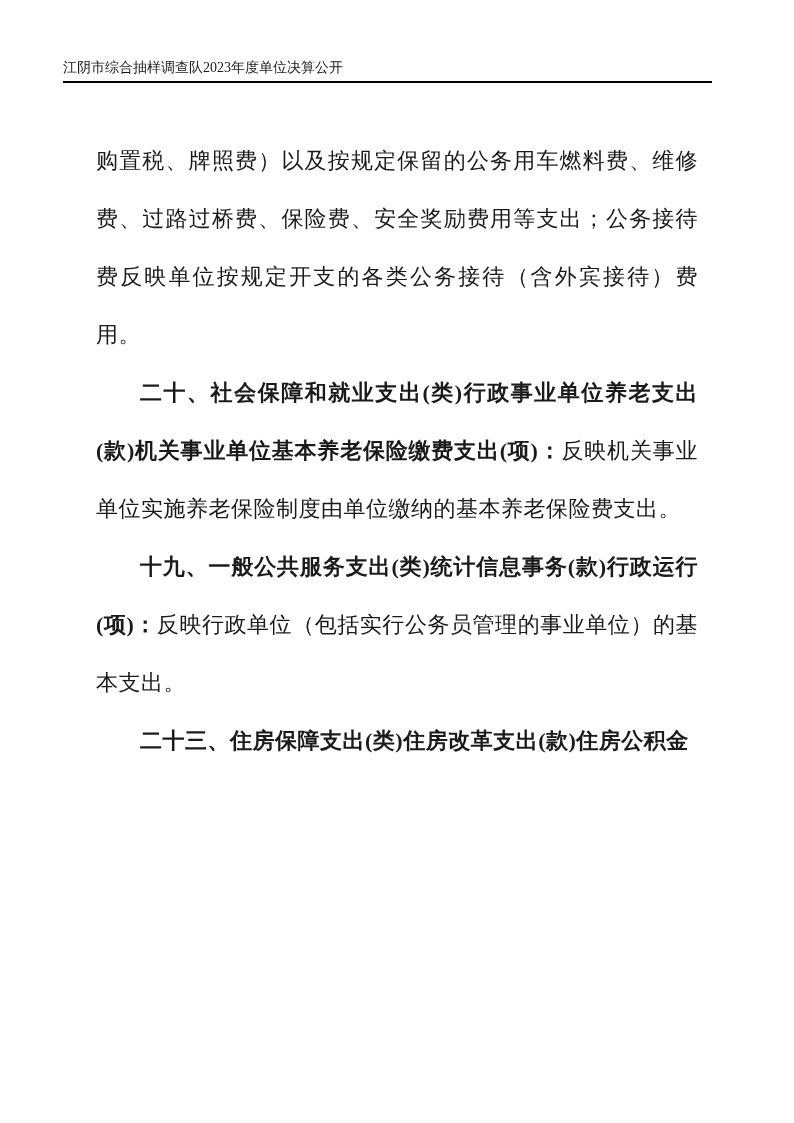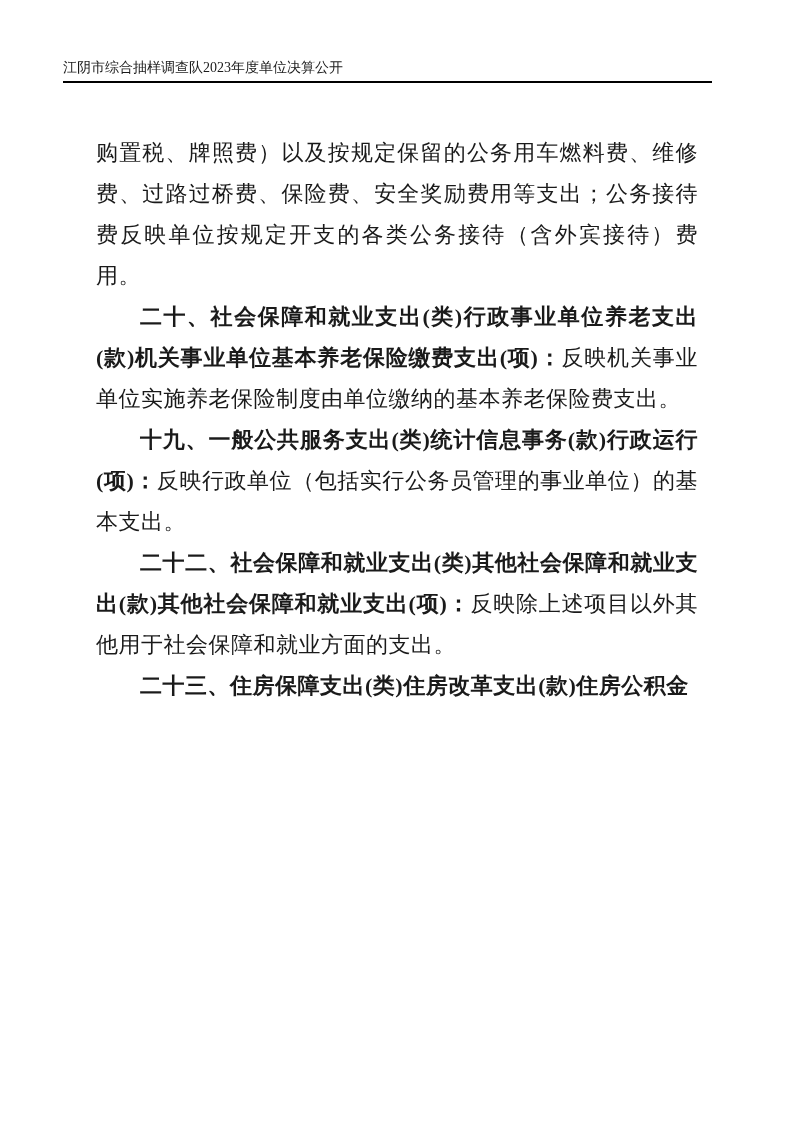--- a/index.html
+++ b/index.html
@@ -27,21 +27,21 @@
     line-height: 18px;
     color: #1a1a1a;
     white-space: nowrap;
   }
   .doc-content {
     position: absolute;
     left: 96px;
     top: 84px;
     width: 602px;
     font-size: 22px;
-    line-height: 41px;
+    line-height: 58px;
     letter-spacing: 0.5px;
     text-align: justify;
     color: #1a1a1a;
   }
   .para {
     margin: 0;
     padding: 0;
     text-indent: 44px;
   }
   .para.no-indent {
@@ -74,23 +74,20 @@
     <p class="para no-indent">
       <span class="lead"></span><span>购置税、牌照费）以及按规定保留的公务用车燃料费、维修费、过路过桥费、保险费、安全奖励费用等支出；公务接待费反映单位按规定开支的各类公务接待（含外宾接待）费用。</span>
     </p>
     <p class="para">
       <span class="lead">二十、社会保障和就业支出(类)行政事业单位养老支出(款)机关事业单位基本养老保险缴费支出(项)：</span><span>反映机关事业单位实施养老保险制度由单位缴纳的基本养老保险费支出。</span>
     </p>
     <p class="para">
       <span class="lead">十九、一般公共服务支出(类)统计信息事务(款)行政运行(项)：</span><span>反映行政单位（包括实行公务员管理的事业单位）的基本支出。</span>
     </p>
     <p class="para">
-      <span class="lead">二十二、社会保障和就业支出(类)其他社会保障和就业支出(款)其他社会保障和就业支出(项)：</span><span>反映除上述项目以外其他用于社会保障和就业方面的支出。</span>
-    </p>
-    <p class="para">
       <span class="lead">二十三、住房保障支出(类)住房改革支出(款)住房公积金</span><span></span>
     </p>
   </div>
 
   <div class="doc-footer">
     <span>- 36 -</span>
   </div>
 
 </div>
 

